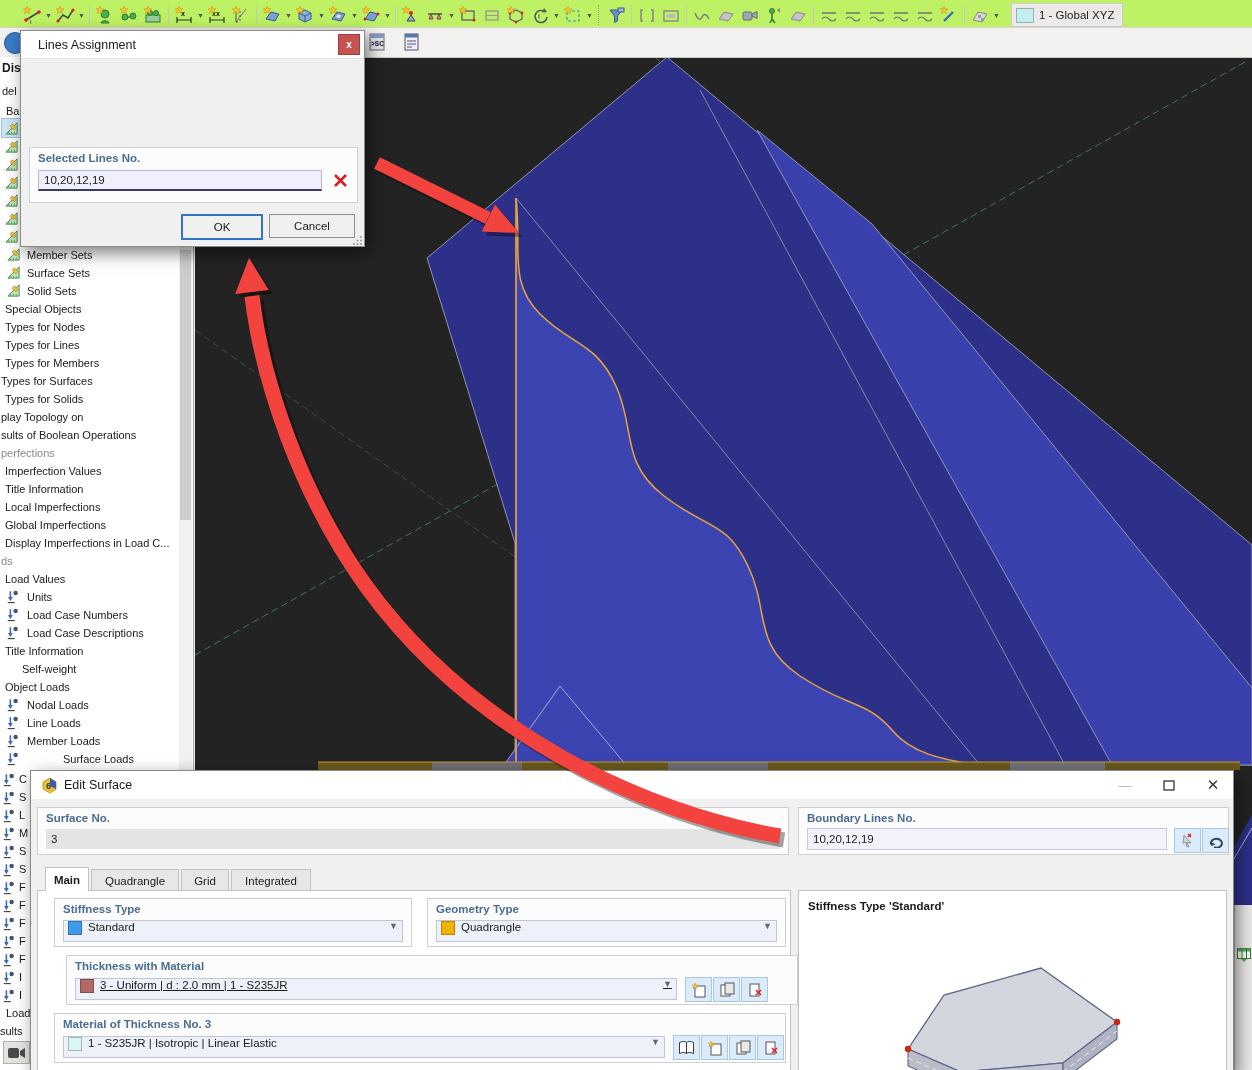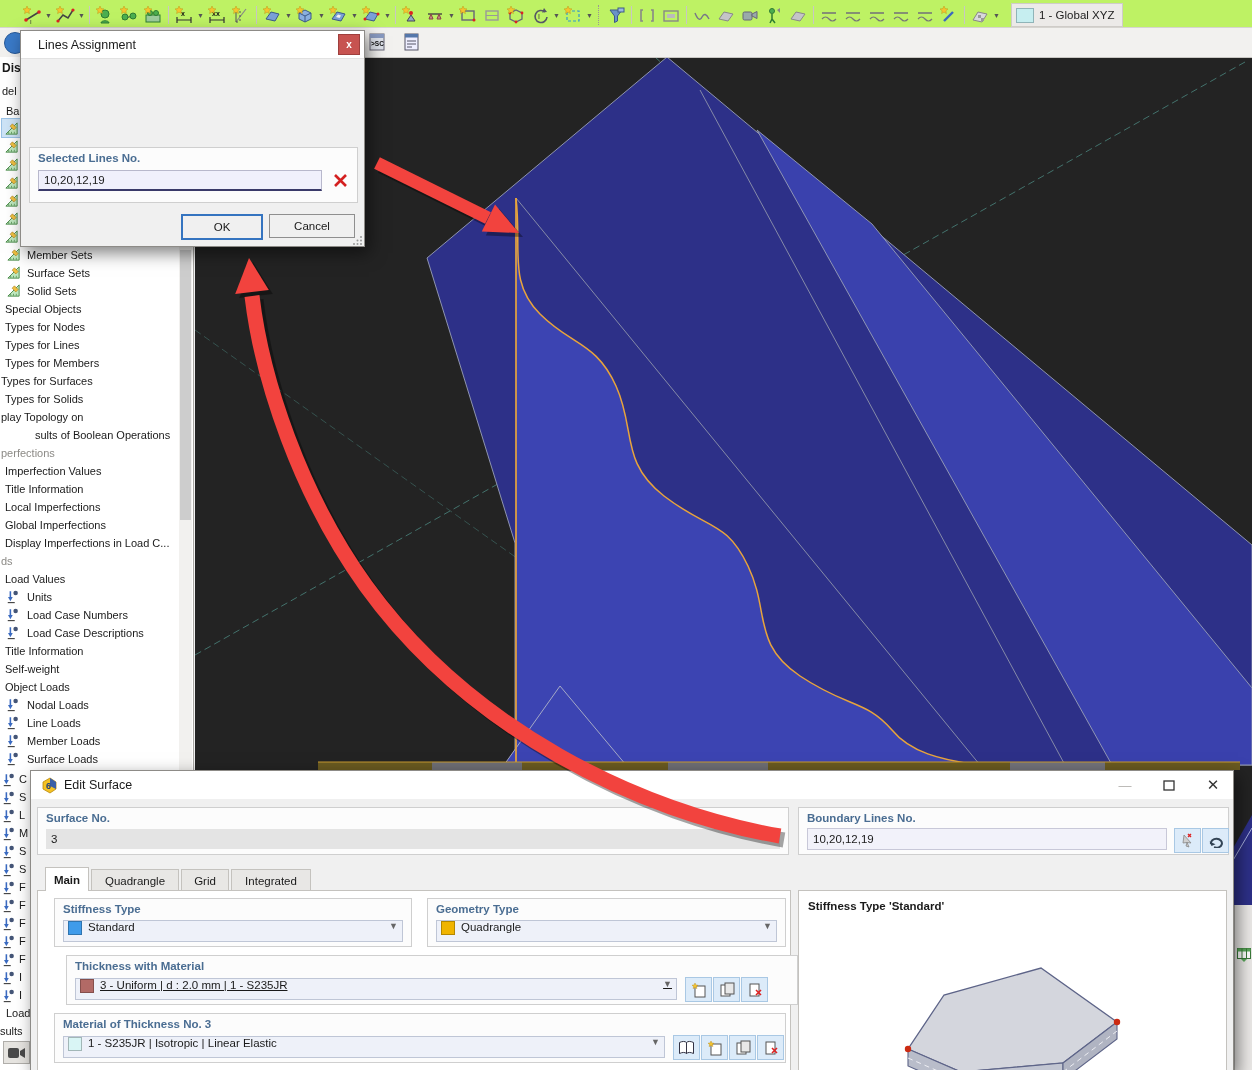--- a/index.html
+++ b/index.html
@@ -497,21 +497,21 @@
         </div>
         <div class="sbrow" style="padding-left: 1px;">
           <span>Types for Surfaces</span>
         </div>
         <div class="sbrow" style="padding-left: 5px;">
           <span>Types for Solids</span>
         </div>
         <div class="sbrow" style="padding-left: 1px;">
           <span>play Topology on</span>
         </div>
-        <div class="sbrow" style="padding-left: 1px; margin-left: 34px;">
+        <div class="sbrow" style="padding-left: 1px;">
           <span>sults of Boolean Operations</span>
         </div>
         <div class="sbrow sec" style="padding-left: 1px;">
           <span>perfections</span>
         </div>
         <div class="sbrow" style="padding-left: 5px;">
           <span>Imperfection Values</span>
         </div>
         <div class="sbrow" style="padding-left: 5px;">
           <span>Title Information</span>
@@ -554,21 +554,21 @@
               <circle cx="11" cy="4" r="2.6" fill="#445577"></circle>
               <path d="M5 2v7" stroke="#3a6ac0" stroke-width="1.8"></path>
               <path d="M2.3 8.5L5 13.5l2.7-5z" fill="#3a6ac0"></path>
               <line x1="2" y1="15" x2="10" y2="15" stroke="#333" stroke-width="1.2"></line>
             </svg></span>
           <span>Load Case Descriptions</span>
         </div>
         <div class="sbrow" style="padding-left: 5px;">
           <span>Title Information</span>
         </div>
-        <div class="sbrow" style="padding-left: 5px;">
+        <div class="sbrow" style="padding-left: 22px;">
           <span>Self-weight</span>
         </div>
         <div class="sbrow" style="padding-left: 5px;">
           <span>Object Loads</span>
         </div>
         <div class="sbrow" style="padding-left: 6px;">
           <span class="ic"><svg width="14" height="15" viewBox="0 0 16 16">
               <circle cx="11" cy="4" r="2.6" fill="#445577"></circle>
               <path d="M5 2v7" stroke="#3a6ac0" stroke-width="1.8"></path>
               <path d="M2.3 8.5L5 13.5l2.7-5z" fill="#3a6ac0"></path>
@@ -587,21 +587,21 @@
         </div>
         <div class="sbrow" style="padding-left: 6px;">
           <span class="ic"><svg width="14" height="15" viewBox="0 0 16 16">
               <circle cx="11" cy="4" r="2.6" fill="#445577"></circle>
               <path d="M5 2v7" stroke="#3a6ac0" stroke-width="1.8"></path>
               <path d="M2.3 8.5L5 13.5l2.7-5z" fill="#3a6ac0"></path>
               <line x1="2" y1="15" x2="10" y2="15" stroke="#333" stroke-width="1.2"></line>
             </svg></span>
           <span>Member Loads</span>
         </div>
-        <div class="sbrow" style="padding-left: 6px;">
+        <div class="sbrow" style="padding-left: 6px; gap: 36px;">
           <span class="ic"><svg width="14" height="15" viewBox="0 0 16 16">
               <circle cx="11" cy="4" r="2.6" fill="#445577"></circle>
               <path d="M5 2v7" stroke="#3a6ac0" stroke-width="1.8"></path>
               <path d="M2.3 8.5L5 13.5l2.7-5z" fill="#3a6ac0"></path>
               <line x1="2" y1="15" x2="10" y2="15" stroke="#333" stroke-width="1.2"></line>
             </svg></span>
           <span>Surface Loads</span>
         </div>
       </div>
     <div id="sb-scroll">

